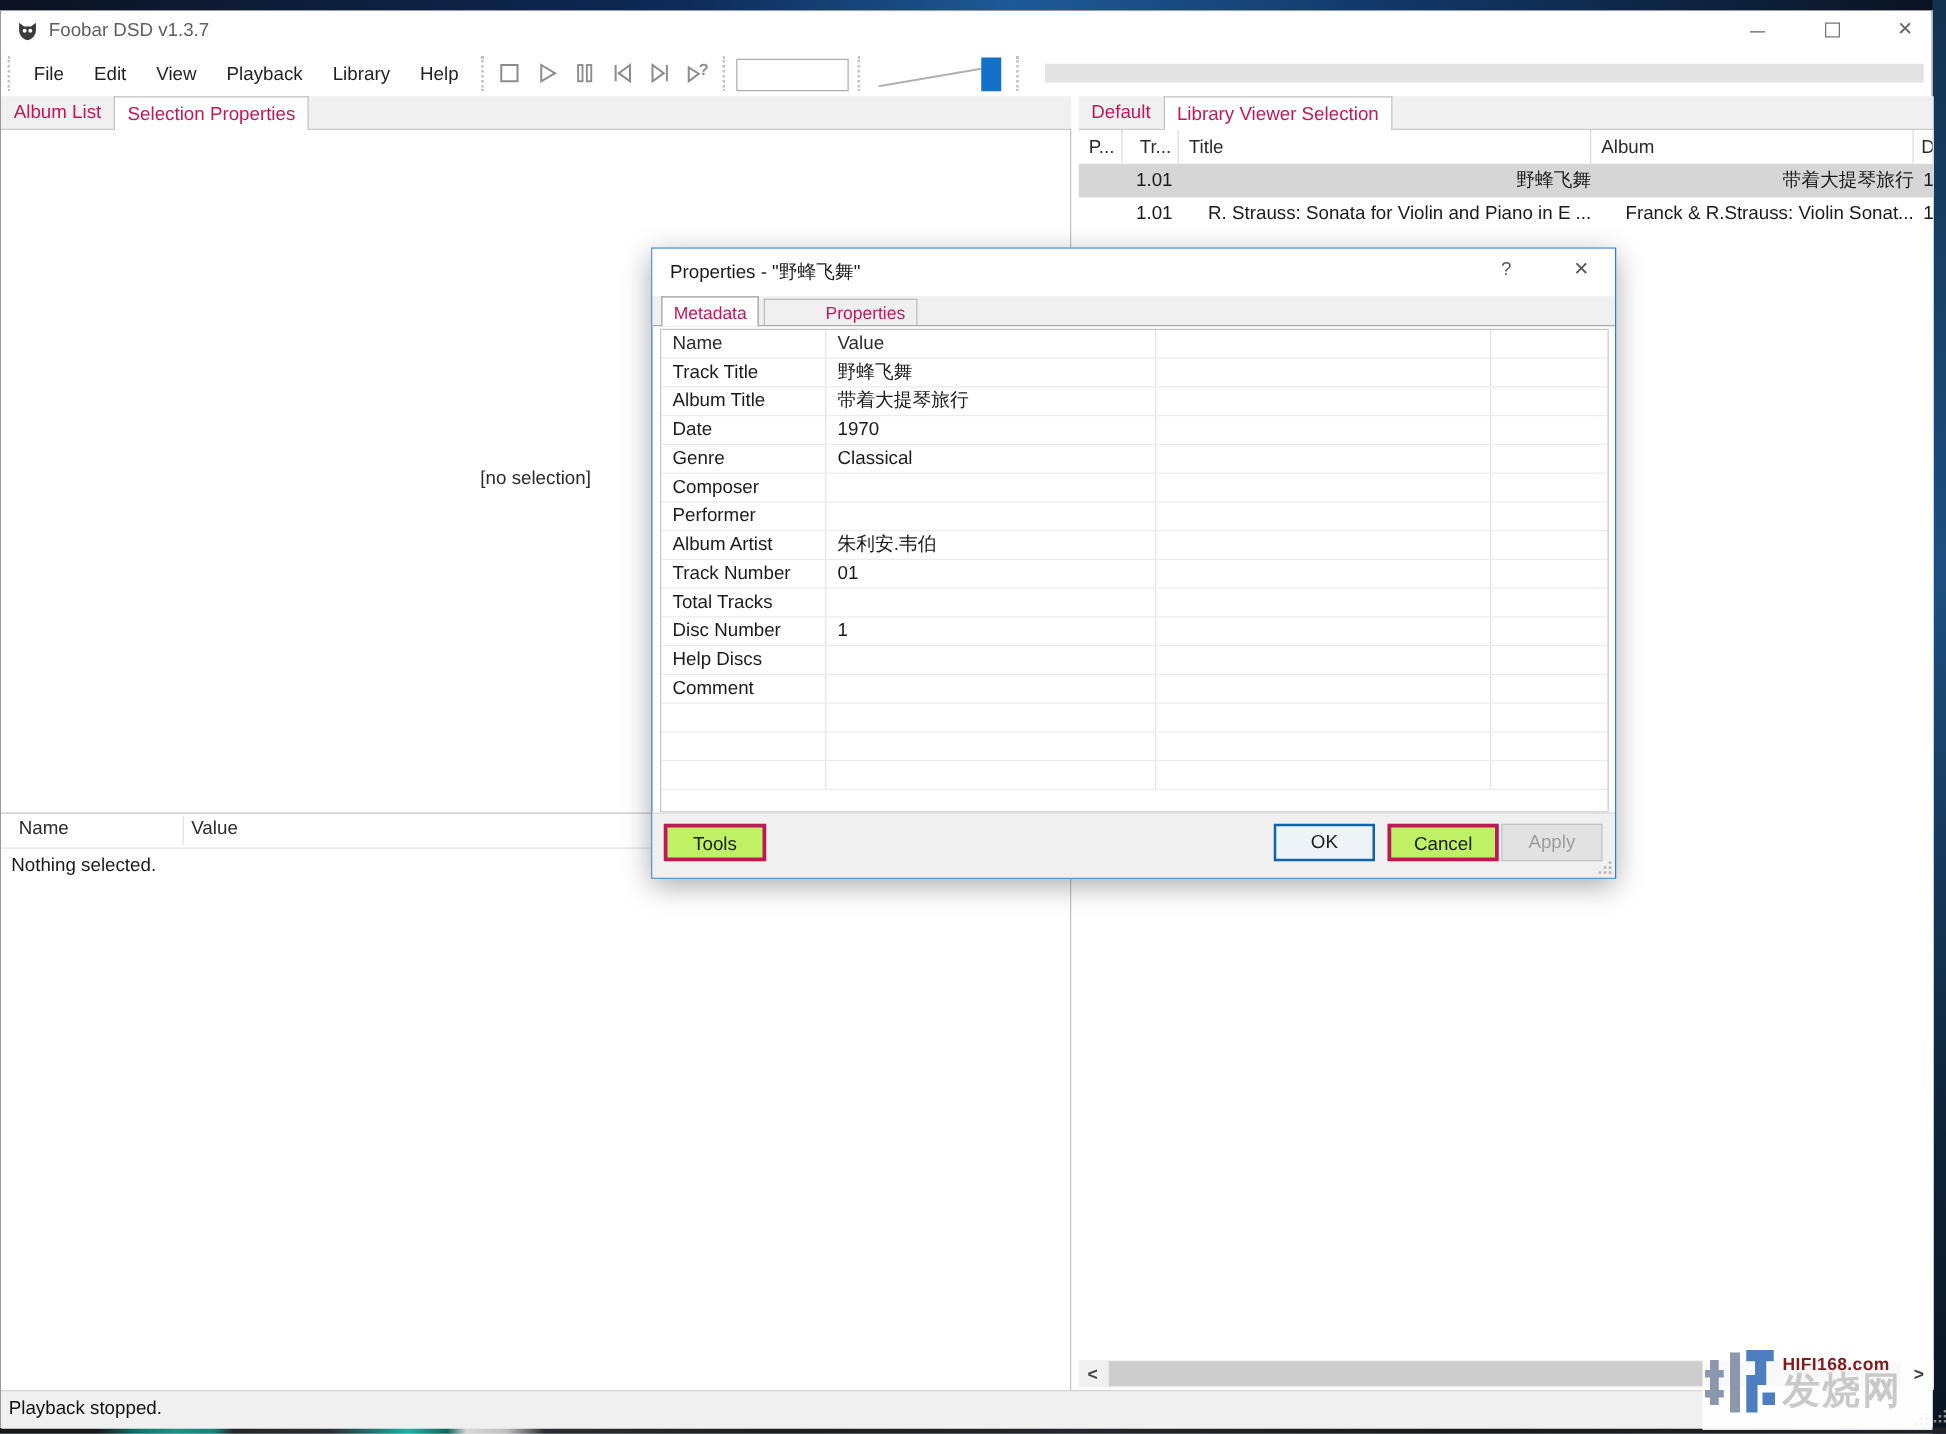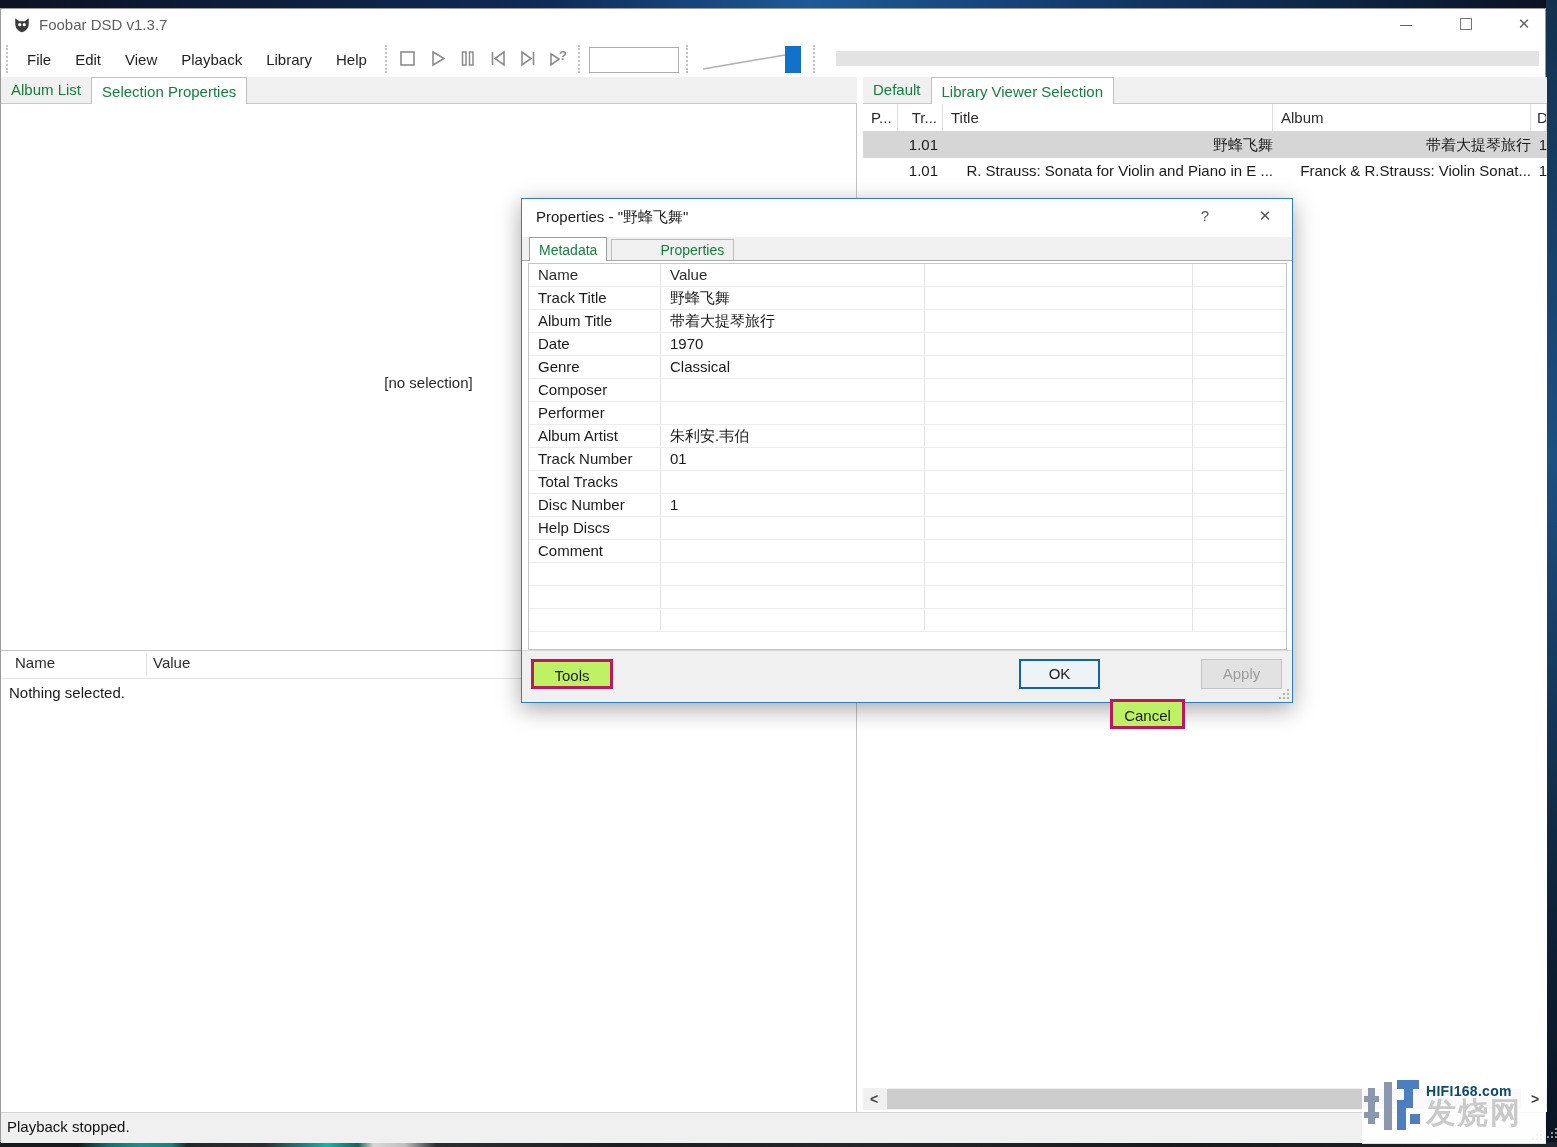--- a/index.html
+++ b/index.html
@@ -37,21 +37,21 @@
   .tb-btn svg{display:block;}
   #tb-combobox{position:absolute;left:588px;top:6px;width:90px;height:26px;background:#fff;
     border:1px solid #adadad;box-sizing:border-box;}
   #tb-volume{position:absolute;left:700px;top:4px;width:104px;height:30px;}
   #tb-seekbar{position:absolute;left:835px;top:10px;width:703px;height:15px;background:#e3e3e3;}
   
   .tabstrip{position:absolute;height:27px;background:#f0f0f0;border-bottom:1px solid #c9c9c9;
     box-sizing:border-box;display:flex;align-items:flex-end;}
   #left-tabs{left:0;top:68px;width:856px;}
   #right-tabs{left:862px;top:68px;width:684px;}
-  .tab{font-size:15px;padding:0 10px;height:26px;line-height:26px;color:#15803d;white-space:nowrap;}
+  .tab{font-size:15px;padding:0 10px;height:26px;line-height:26px;color:#be185d;white-space:nowrap;}
   .tab.active{background:#ffffff;border:1px solid #c0c0c0;border-bottom:none;height:27px;
     line-height:27px;margin-bottom:-1px;box-sizing:border-box;}
   .tab.inactive{height:26px;}
   
   #left-top-panel{position:absolute;left:0;top:95px;width:856px;height:546px;background:#fff;
     border-right:1px solid #c4c4c4;box-sizing:border-box;}
   #no-selection{position:absolute;left:0;top:270px;width:100%;text-align:center;color:#2a2a2a;}
   #left-bottom-panel{position:absolute;left:0;top:641px;width:856px;height:462px;background:#fff;
     border-top:1px solid #c4c4c4;border-right:1px solid #c4c4c4;box-sizing:border-box;}
   #lb-header{position:relative;height:27px;border-bottom:1px solid #e3e3e3;}
@@ -103,30 +103,30 @@
   .m-val{width:264px;padding-left:9px;border-right:1px solid #e3e3e3;}
   .m-x1{width:268px;border-right:1px solid #e3e3e3;}
   .m-x2{flex:1;}
   .m-row.header div{color:#2b2b2b;}
   #dlg-footer{position:absolute;left:0;top:451px;width:100%;height:52px;background:#f0f0f0;
     border-top:1px solid #dadada;box-sizing:border-box;}
   .dlg-btn{position:absolute;top:8px;height:30px;text-align:center;line-height:28px;font-size:15px;
     background:#bef264;border:3px solid #be185d;box-sizing:border-box;color:#1b1b1b;}
   #btn-tools{left:9px;width:82px;}
   #btn-ok{left:497px;width:81px;border:2px solid #1064ad;line-height:26px;background:#eef3f8;}
-  #btn-cancel{left:588px;width:75px;margin-top:40px;}
+  #btn-cancel{left:588px;width:89px;}
   #btn-apply{left:679px;width:81px;background:#e2e2e2;border:1px solid #c3c3c3;color:#9c9c9c;}
   #dlg-grip{position:absolute;right:3px;bottom:3px;width:10px;height:10px;}
   #dlg-grip i{position:absolute;width:2px;height:2px;background:#b3b3b3;}
   
   #watermark{position:absolute;left:1362px;top:1068px;width:184px;height:76px;
     background:rgba(255,255,255,0.88);z-index:25;display:flex;align-items:center;}
   #wm-logo{width:62px;height:64px;margin-left:2px;flex:none;}
   #wm-texts{flex:1;line-height:1;}
-  #wm-site{font-size:14px;font-weight:bold;color:#0c4a6e;letter-spacing:0.3px;}
+  #wm-site{font-size:14px;font-weight:bold;color:#7f1d1d;letter-spacing:0.3px;}
   #wm-cn{font-size:30px;color:#c9c9c9;font-weight:bold;letter-spacing:2px;}
   #screen-grip{position:absolute;left:1545px;top:1124px;width:12px;height:14px;z-index:26;}
   #screen-grip i{position:absolute;width:2px;height:2px;background:#8d8d8d;}
 </style>
 </head>
 <body>
 
 <div id="desktop-top"></div>
 <div id="desktop-right"></div>
 <div id="taskbar-strip"></div>

